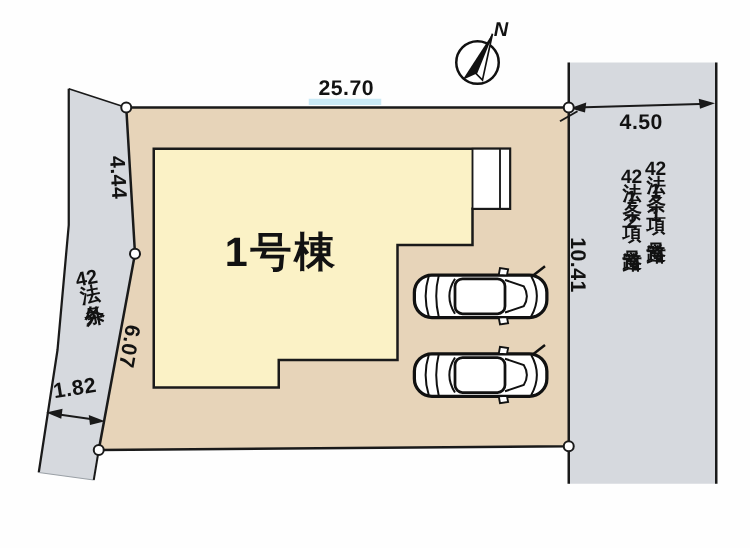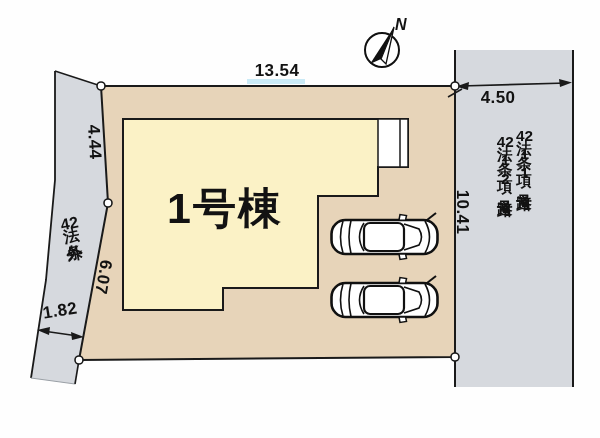--- a/index.html
+++ b/index.html
@@ -3,21 +3,21 @@
 <meta charset="utf-8">
 <style>
   html,body{margin:0;padding:0;background:#ffffff;}
   .plan{
     position:relative;width:600px;height:438px;background:#fefefe;
     font-family:"Liberation Sans","DejaVu Sans",sans-serif;overflow:hidden;
   }
   .plan svg{position:absolute;left:0;top:0;}
   .lbl{position:absolute;color:#121212;white-space:nowrap;}
   .dim{font-size:17px;font-weight:700;letter-spacing:.4px;text-align:center;}
-  .bldg{font-size:43px;font-weight:700;letter-spacing:2px;text-align:center;}
+  .bldg{font-size:33px;font-weight:700;letter-spacing:2px;text-align:center;}
   .north{font-size:16px;font-weight:700;font-style:italic;}
   .vtext{writing-mode:vertical-rl;text-orientation:upright;font-weight:700;color:#121212;}
   .tcy{text-combine-upright:all;}
   .vcols{line-height:1.05;font-size:15.5px;}
   .vcols .vcol{margin-left:3px;letter-spacing:1px;}
   .vcols .vcol:nth-child(2){padding-top:6px;}
   .leftroadlbl{font-size:16px;line-height:1.05;letter-spacing:1px;transform:rotate(-11deg);}
 </style>
 </head>
 <body>
@@ -81,22 +81,22 @@
     <circle cx="79" cy="360" r="4" fill="#ffffff" stroke="#1a1a1a" stroke-width="1.6"></circle>
     <circle cx="455" cy="357" r="4" fill="#ffffff" stroke="#1a1a1a" stroke-width="1.6"></circle>
 
     <g>
       <circle cx="382" cy="50" r="17" fill="#ffffff" stroke="#111" stroke-width="2"></circle>
       <polygon points="394,27 370,64 381,59" fill="#111"></polygon>
       <polygon points="394,27 381,59 386,64" fill="#ffffff" stroke="#111" stroke-width="1.3"></polygon>
     </g>
   </svg>
 
-  <div class="lbl dim" style="left:237px;top:61px;width:80px;">13.54</div>
-  <div class="lbl dim" style="left:463px;top:88px;width:70px;">4.50</div>
+  <div class="lbl dim" style="left:237px;top:61px;width:80px;">25.70</div>
+  <div class="lbl dim" style="left:478px;top:88px;width:70px;">4.50</div>
   <div class="lbl dim" style="left:434px;top:202px;width:56px;transform:rotate(90deg);">10.41</div>
   <div class="lbl dim" style="left:71px;top:132px;width:46px;transform:rotate(87deg);">4.44</div>
   <div class="lbl dim" style="left:80px;top:267px;width:46px;transform:rotate(100deg);">6.07</div>
   <div class="lbl dim" style="left:37px;top:301px;width:46px;transform:rotate(-9deg);">1.82</div>
 
   <div class="lbl bldg" style="left:145px;top:180px;width:160px;">1号棟</div>
   <div class="lbl north" style="left:395px;top:16px;">N</div>
 
   <div class="lbl vtext leftroadlbl" style="left:66px;top:214px;height:80px;"><span>法</span><span class="tcy">42</span><span>条</span><span>外</span></div>
 

